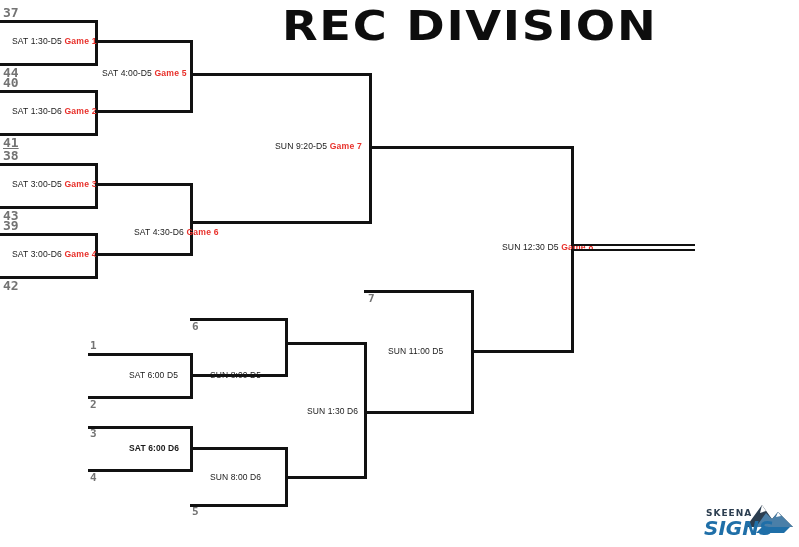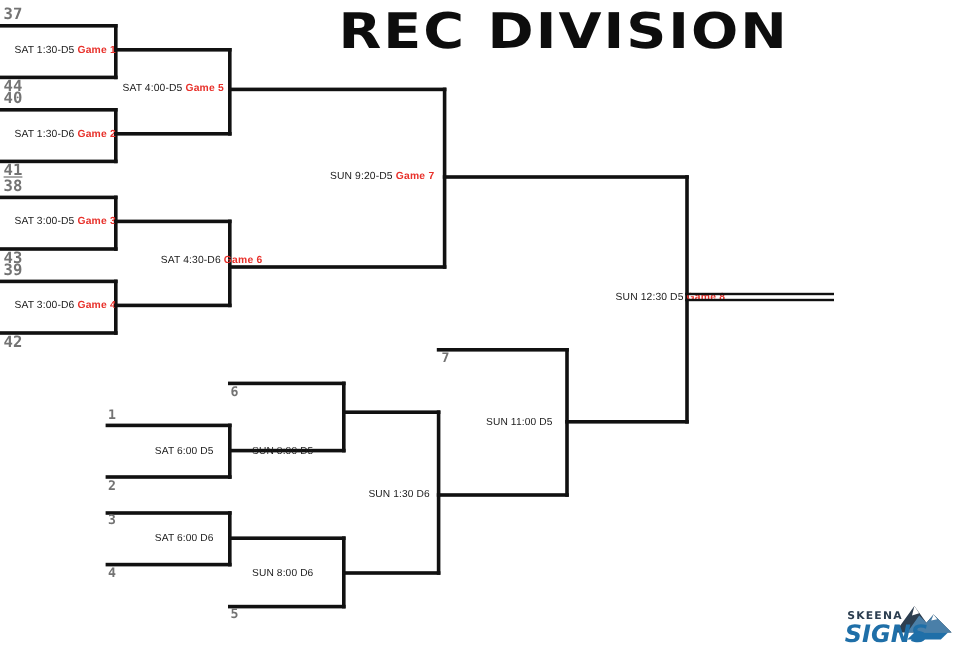--- a/index.html
+++ b/index.html
@@ -120,42 +120,42 @@
   <div class="lbl match" style="left:12px;top:250px;"><span>SAT 3:00-D6</span> <span class="game">Game 4</span></div>
 
   <div class="hl" style="left:95px;top:40px;width:98px;"></div>
   <div class="hl" style="left:95px;top:110px;width:98px;"></div>
   <div class="vl" style="left:190px;top:40px;height:73px;"></div>
   <div class="lbl match" style="left:102px;top:69px;"><span>SAT  4:00-D5</span> <span class="game">Game 5</span></div>
 
   <div class="hl" style="left:95px;top:183px;width:98px;"></div>
   <div class="hl" style="left:95px;top:253px;width:98px;"></div>
   <div class="vl" style="left:190px;top:183px;height:73px;"></div>
-  <div class="lbl match" style="left:102px;top:212px;padding-left:32px;"><span>SAT  4:30-D6</span> <span class="game">Game 6</span></div>
+  <div class="lbl match" style="left:102px;top:228px;padding-left:32px;"><span>SAT  4:30-D6</span> <span class="game">Game 6</span></div>
 
   <div class="hl" style="left:190px;top:73px;width:182px;"></div>
   <div class="hl" style="left:190px;top:221px;width:182px;"></div>
   <div class="vl" style="left:369px;top:73px;height:151px;"></div>
   <div class="lbl match" style="left:275px;top:142px;"><span>SUN  9:20-D5</span> <span class="game">Game 7</span></div>
 
   <div class="hl" style="left:369px;top:146px;width:205px;"></div>
 
   <div class="hl" style="left:88px;top:353px;width:105px;"></div>
   <div class="hl" style="left:88px;top:396px;width:105px;"></div>
   <div class="vl" style="left:190px;top:353px;height:46px;"></div>
   <div class="seed small" style="left:90px;top:340px;">1</div>
   <div class="seed small" style="left:90px;top:399px;">2</div>
   <div class="lbl" style="left:129px;top:371px;">SAT 6:00 D5</div>
 
   <div class="hl" style="left:88px;top:426px;width:105px;"></div>
   <div class="hl" style="left:88px;top:469px;width:105px;"></div>
   <div class="vl" style="left:190px;top:426px;height:46px;"></div>
   <div class="seed small" style="left:90px;top:428px;">3</div>
   <div class="seed small" style="left:90px;top:472px;">4</div>
-  <div class="lbl" style="left:129px;top:444px;">SAT 6:00 D6</div>
+  <div class="lbl" style="left:129px;top:444px;font-weight:bold;">SAT 6:00 D6</div>
 
   <div class="hl" style="left:190px;top:318px;width:98px;"></div>
   <div class="hl" style="left:190px;top:374px;width:98px;"></div>
   <div class="vl" style="left:285px;top:318px;height:59px;"></div>
   <div class="seed small" style="left:192px;top:321px;">6</div>
   <div class="lbl" style="left:210px;top:335px;margin-top:36px;">SUN 8:00 D5</div>
 
   <div class="hl" style="left:190px;top:447px;width:98px;"></div>
   <div class="hl" style="left:190px;top:504px;width:98px;"></div>
   <div class="vl" style="left:285px;top:447px;height:60px;"></div>
@@ -164,25 +164,25 @@
 
   <div class="hl" style="left:285px;top:342px;width:82px;"></div>
   <div class="hl" style="left:285px;top:476px;width:82px;"></div>
   <div class="vl" style="left:364px;top:342px;height:137px;"></div>
   <div class="lbl" style="left:307px;top:407px;">SUN 1:30 D6</div>
 
   <div class="hl" style="left:364px;top:290px;width:110px;"></div>
   <div class="hl" style="left:364px;top:411px;width:110px;"></div>
   <div class="vl" style="left:471px;top:290px;height:124px;"></div>
   <div class="seed small" style="left:368px;top:293px;">7</div>
-  <div class="lbl" style="left:405px;top:347px;">SUN 11:00 D5</div>
+  <div class="lbl" style="left:388px;top:347px;">SUN 11:00 D5</div>
 
   <div class="hl" style="left:471px;top:350px;width:103px;"></div>
 
   <div class="vl" style="left:571px;top:146px;height:207px;"></div>
-  <div class="lbl match" style="left:493px;top:243px;padding-left:20px;"><span>SUN 12:30 D5</span> <span class="game">Game 8</span></div>
+  <div class="lbl match" style="left:482px;top:243px;padding-left:20px;"><span>SUN 12:30 D5</span> <span class="game">Game 8</span></div>
 
   <div class="champbar" style="left:571px;top:244px;width:124px;height:7px;">
     <div class="t"></div>
     <div class="b"></div>
   </div>
 
 </div>
 
 </body></html>

